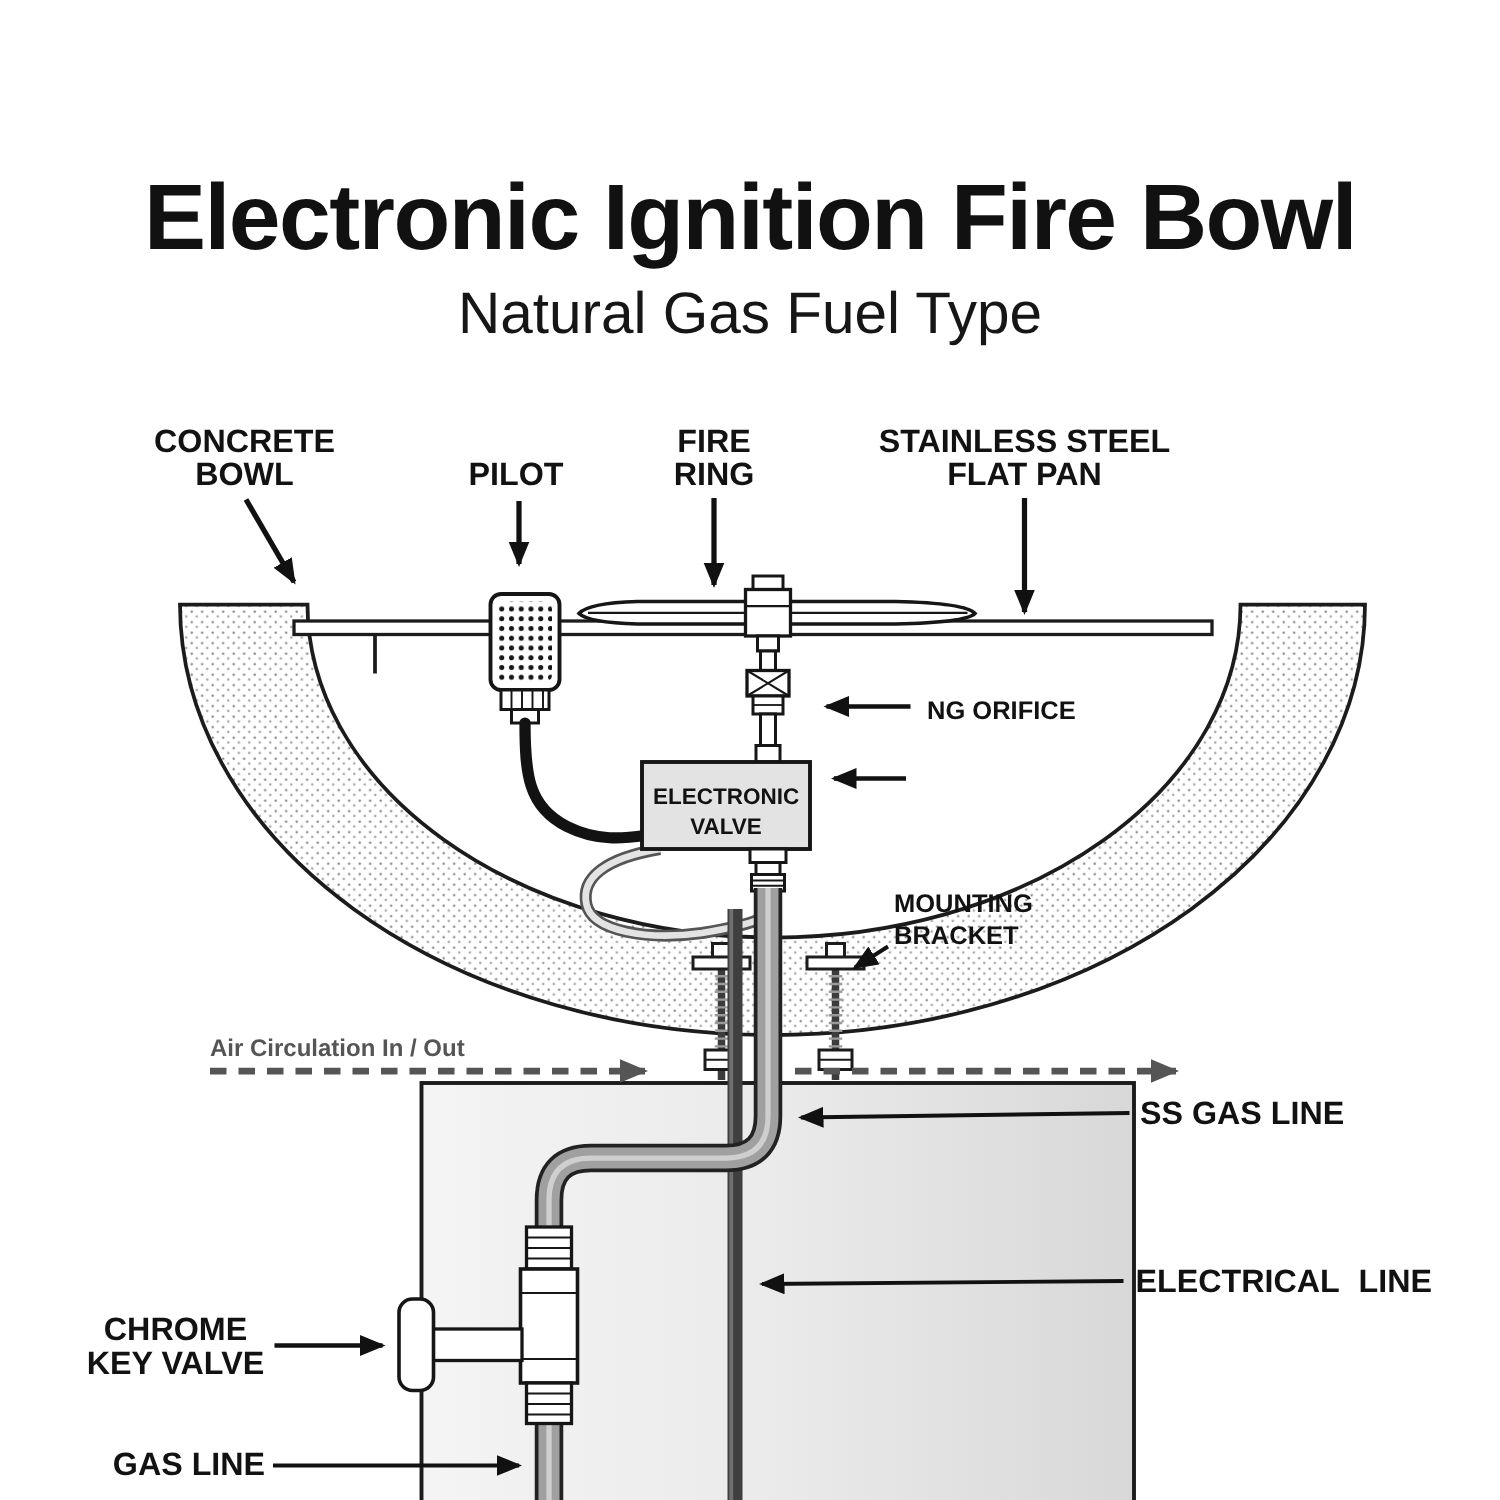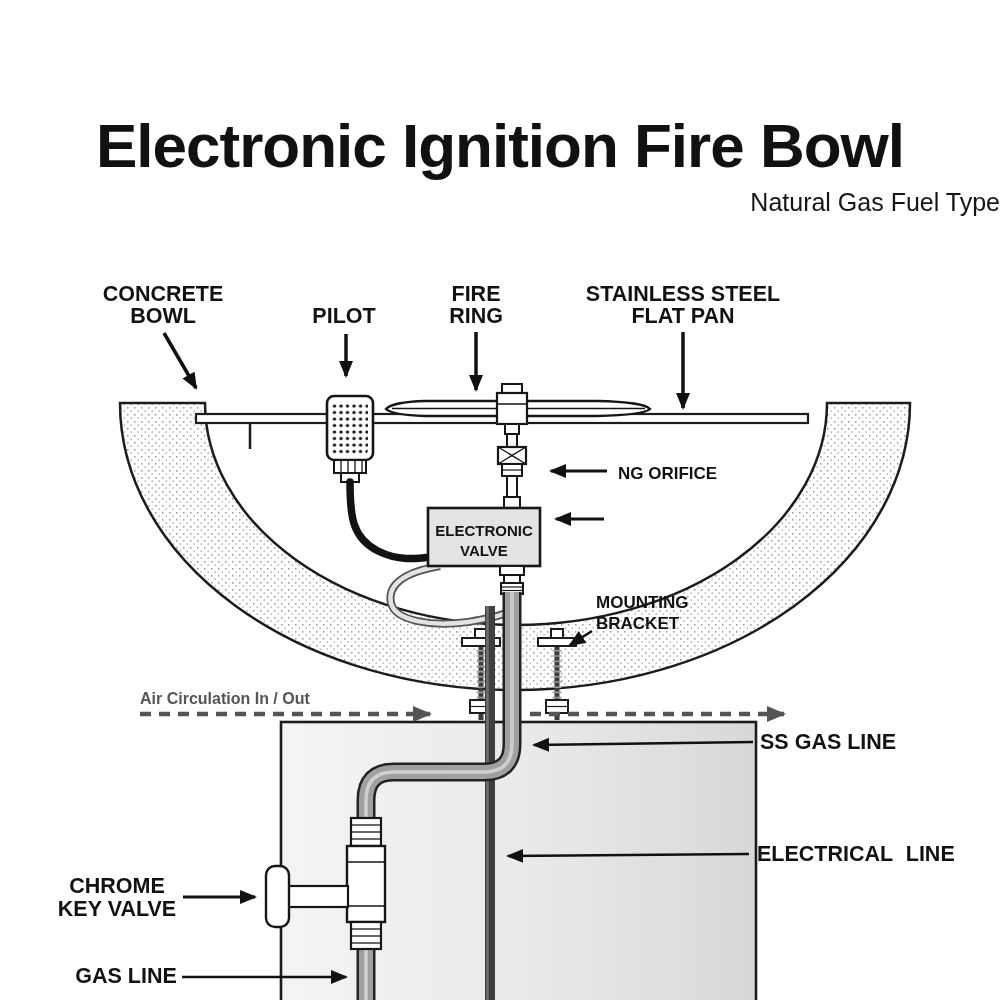--- a/index.html
+++ b/index.html
@@ -1,21 +1,21 @@
 <!DOCTYPE html>
 <html><head>
 <meta charset="utf-8">
 <style>
   *{margin:0;padding:0;box-sizing:border-box}
   html,body{width:1000px;height:1000px;background:#fff;overflow:hidden}
   body{font-family:"Liberation Sans",sans-serif;position:relative}
   .title{position:absolute;top:110px;left:0;width:1000px;text-align:center;
          font-size:62px;font-weight:700;letter-spacing:-1px;color:#111}
-  .subtitle{position:absolute;top:188px;left:0;width:1000px;text-align:right;
-            font-size:25px;font-weight:500;color:#161616}
+  .subtitle{position:absolute;top:188px;left:0;width:1000px;text-align:center;
+            font-size:39px;font-weight:500;color:#161616}
   svg{position:absolute;top:0;left:0}
   text{font-family:"Liberation Sans",sans-serif;fill:#121212}
   .lbl{font-size:21.5px;font-weight:700}
   .lbl-sm{font-size:17px;font-weight:700}
   .valve-txt{font-size:15px;font-weight:700}
   .air-txt{font-size:16px;font-weight:700;fill:#555}
   .ws{word-spacing:7px}
 </style>
 </head>
 <body>

